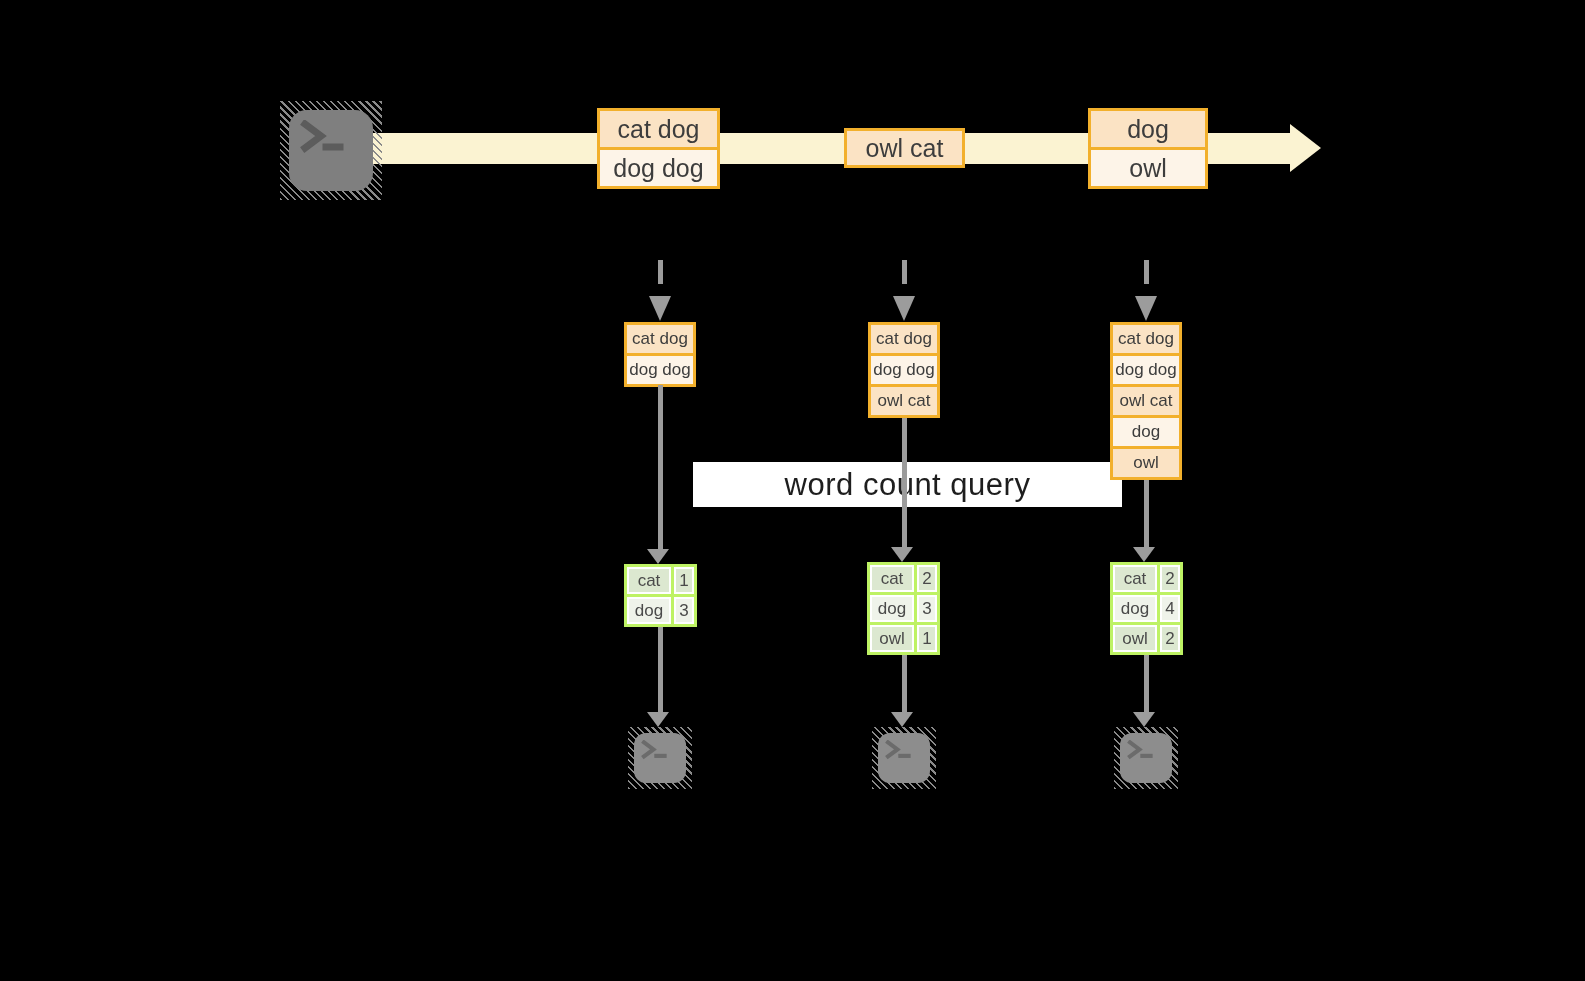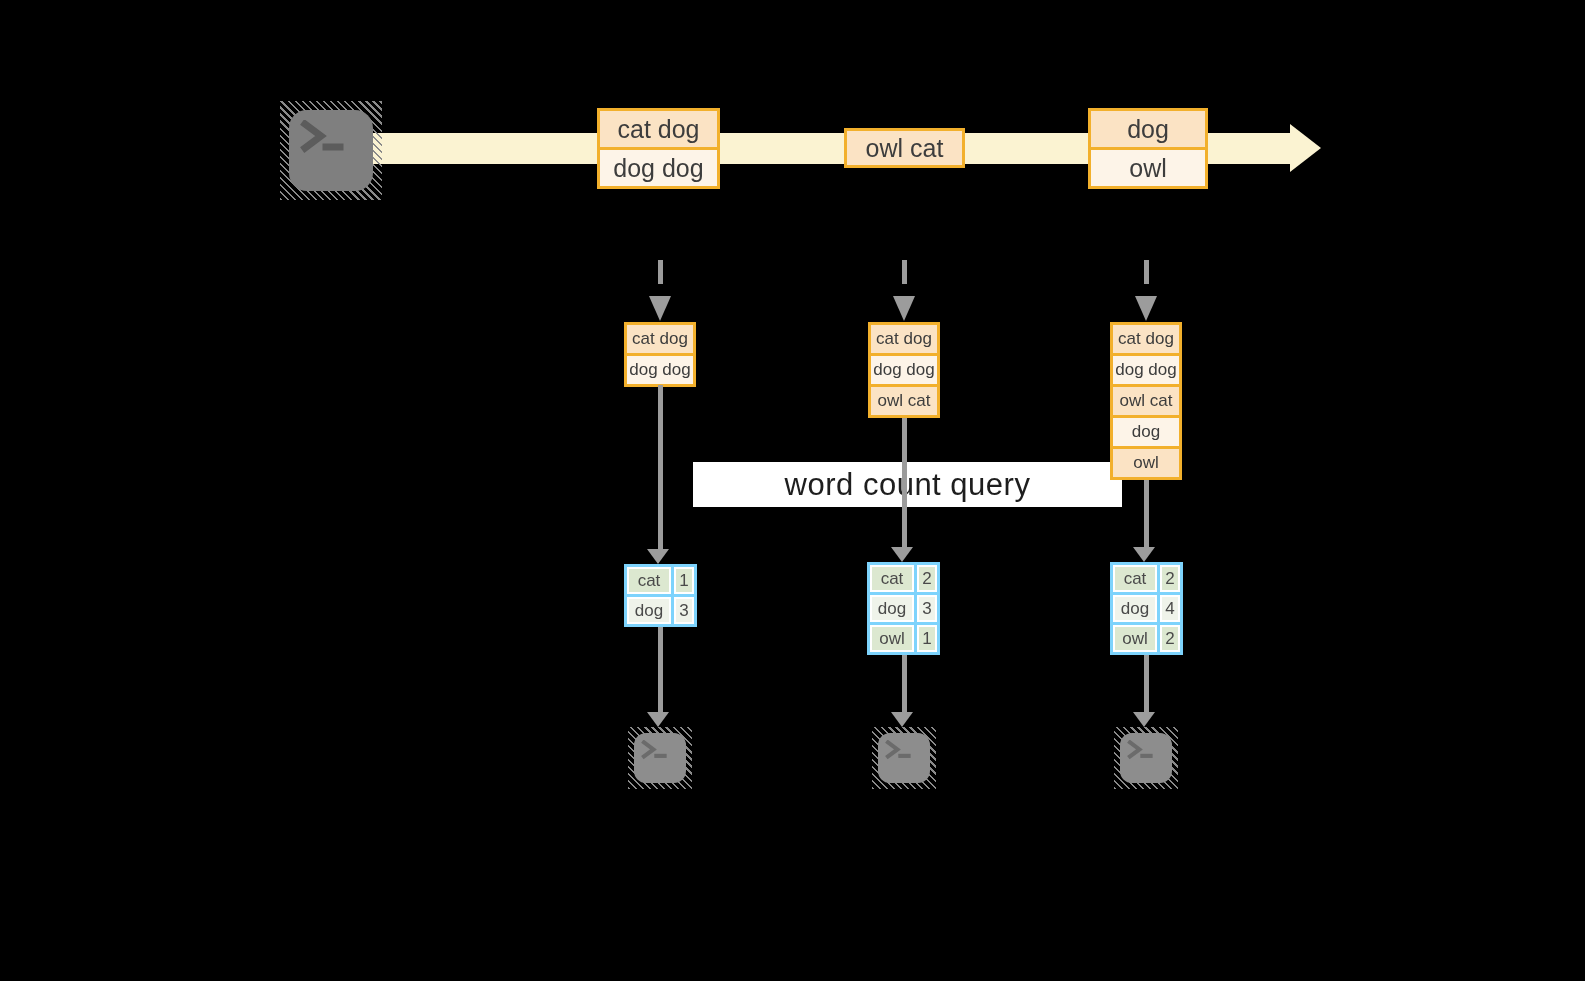--- a/index.html
+++ b/index.html
@@ -37,21 +37,21 @@
   
   .stem{position:absolute;width:5px;background:#9c9c9c;z-index:3;}
   .head{position:absolute;width:0;height:0;z-index:3;
     border-left:11px solid transparent;border-right:11px solid transparent;border-top:15px solid #9c9c9c;}
   
   .query-band{position:absolute;left:693px;top:462px;width:429px;height:45px;background:#ffffff;z-index:1;
     display:flex;align-items:center;justify-content:center;}
   .query-label{font-size:31px;color:#1e1e1e;letter-spacing:0.5px;}
   
   .wc-table{position:absolute;display:flex;flex-direction:column;gap:3px;padding:3px;
-    background:#7dd3fc;box-sizing:border-box;width:73px;z-index:2;}
+    background:#bef264;box-sizing:border-box;width:73px;z-index:2;}
   .trow{display:flex;gap:3px;}
   .cell{box-sizing:border-box;border:2px solid #ffffff;height:27px;display:flex;align-items:center;justify-content:center;
     font-size:17px;color:#4a4a4a;}
   .cell.word{width:44px;}
   .cell.count{width:20px;}
   .trow:nth-child(odd) .cell{background:#dce8d0;}
   .trow:nth-child(even) .cell{background:#eff3ea;}
 </style>
 </head>
 <body>

